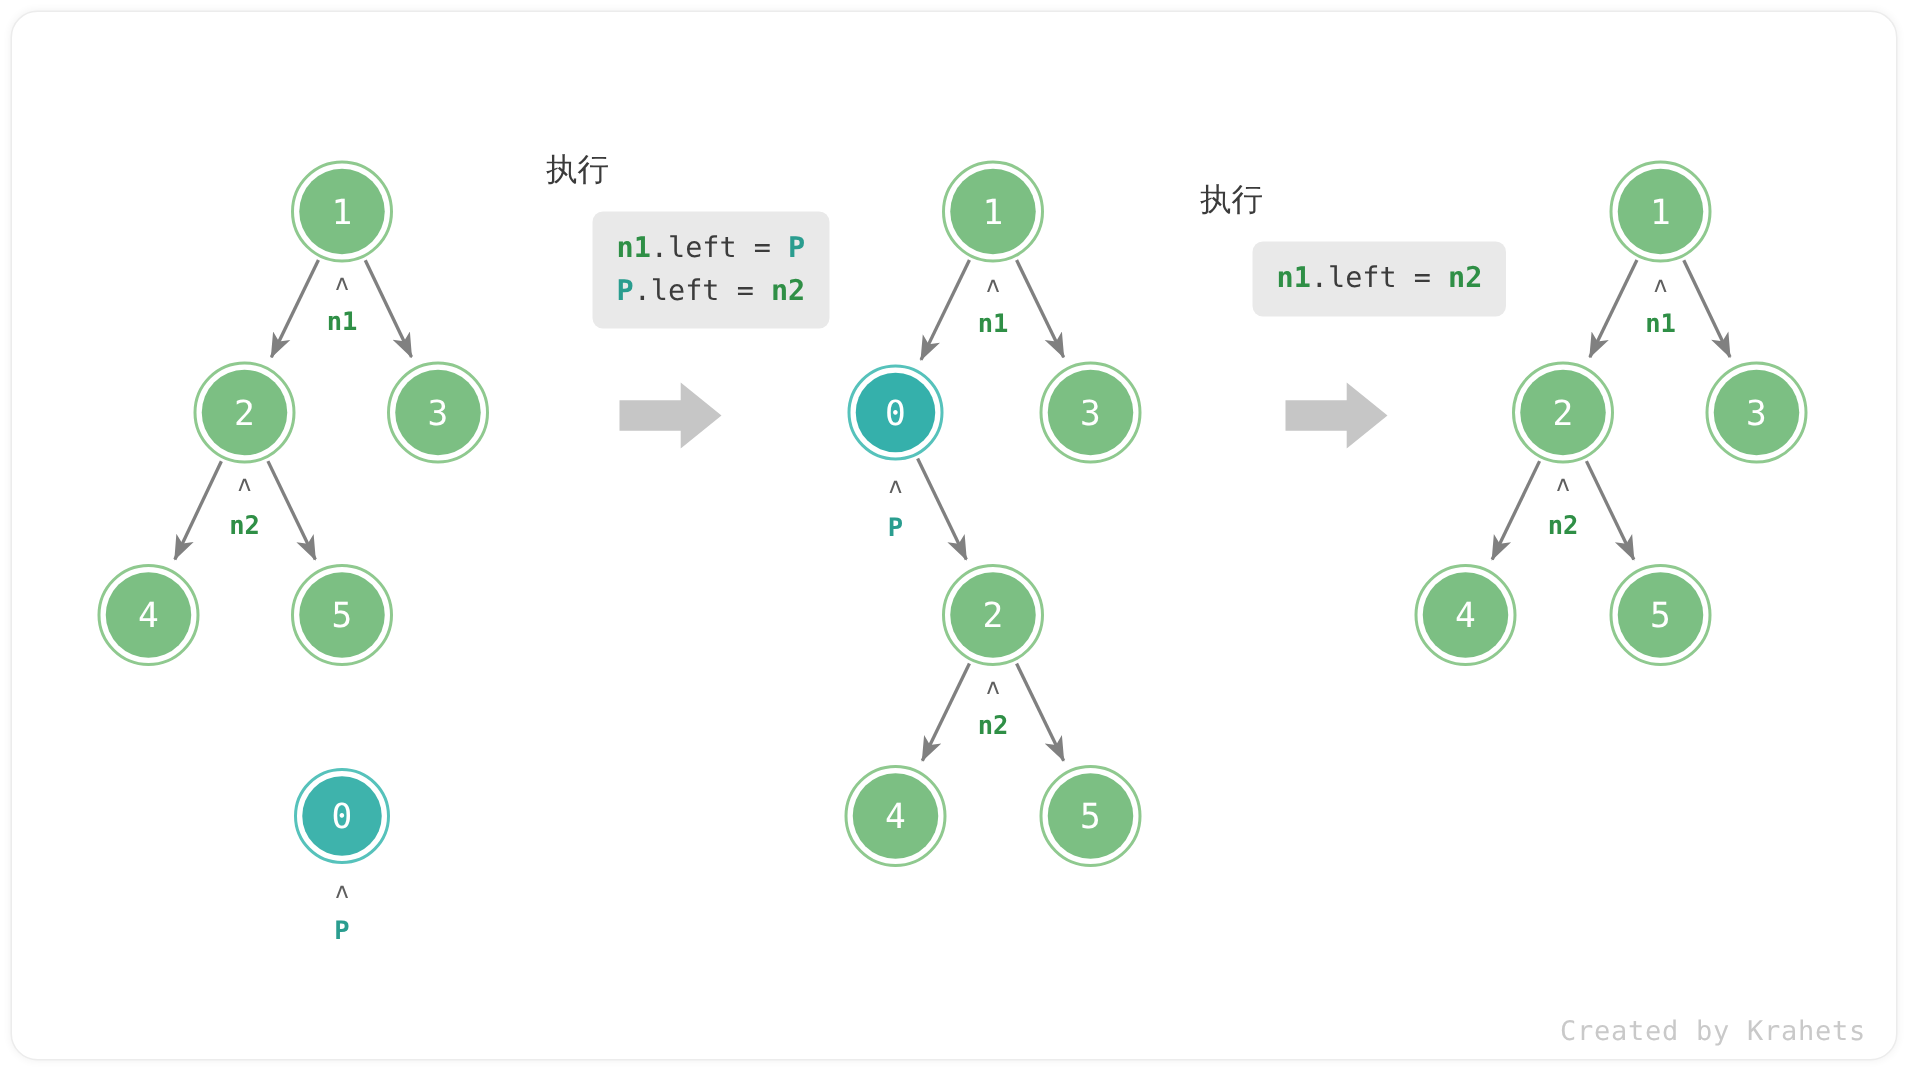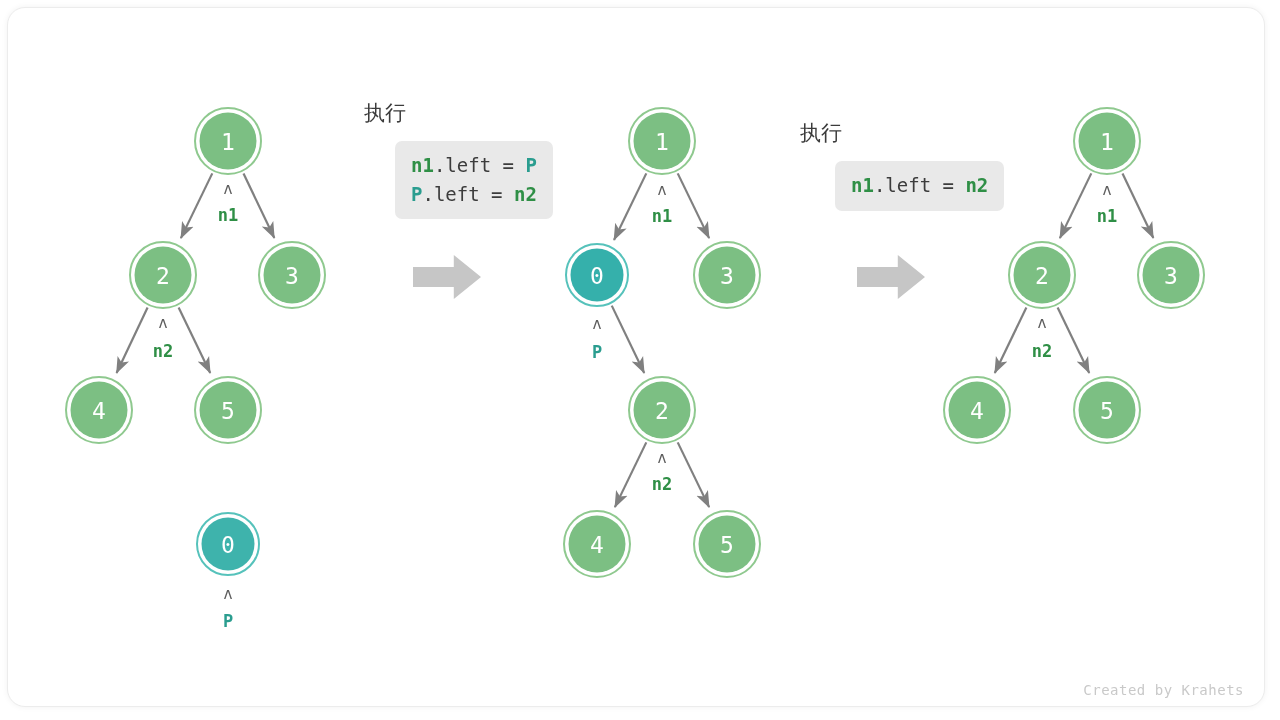--- a/index.html
+++ b/index.html
@@ -95,21 +95,21 @@
   .code-line { display: block; }
   .tok-n  { color: #2f8f46; font-weight: bold; }
   .tok-p  { color: #2a9d8f; font-weight: bold; }
   .tok-d  { color: #3c3c3c; }
   
   .footer {
     position: absolute;
     right: 36px;
     bottom: 22px;
     font-family: "DejaVu Sans Mono", monospace;
-    font-size: 14px;
+    font-size: 18px;
     color: #c9c9c9;
     letter-spacing: 0.5px;
     white-space: nowrap;
   }
 </style>
 </head>
 <body>
 
 <div id="canvas">
   <div class="card-frame"></div>

